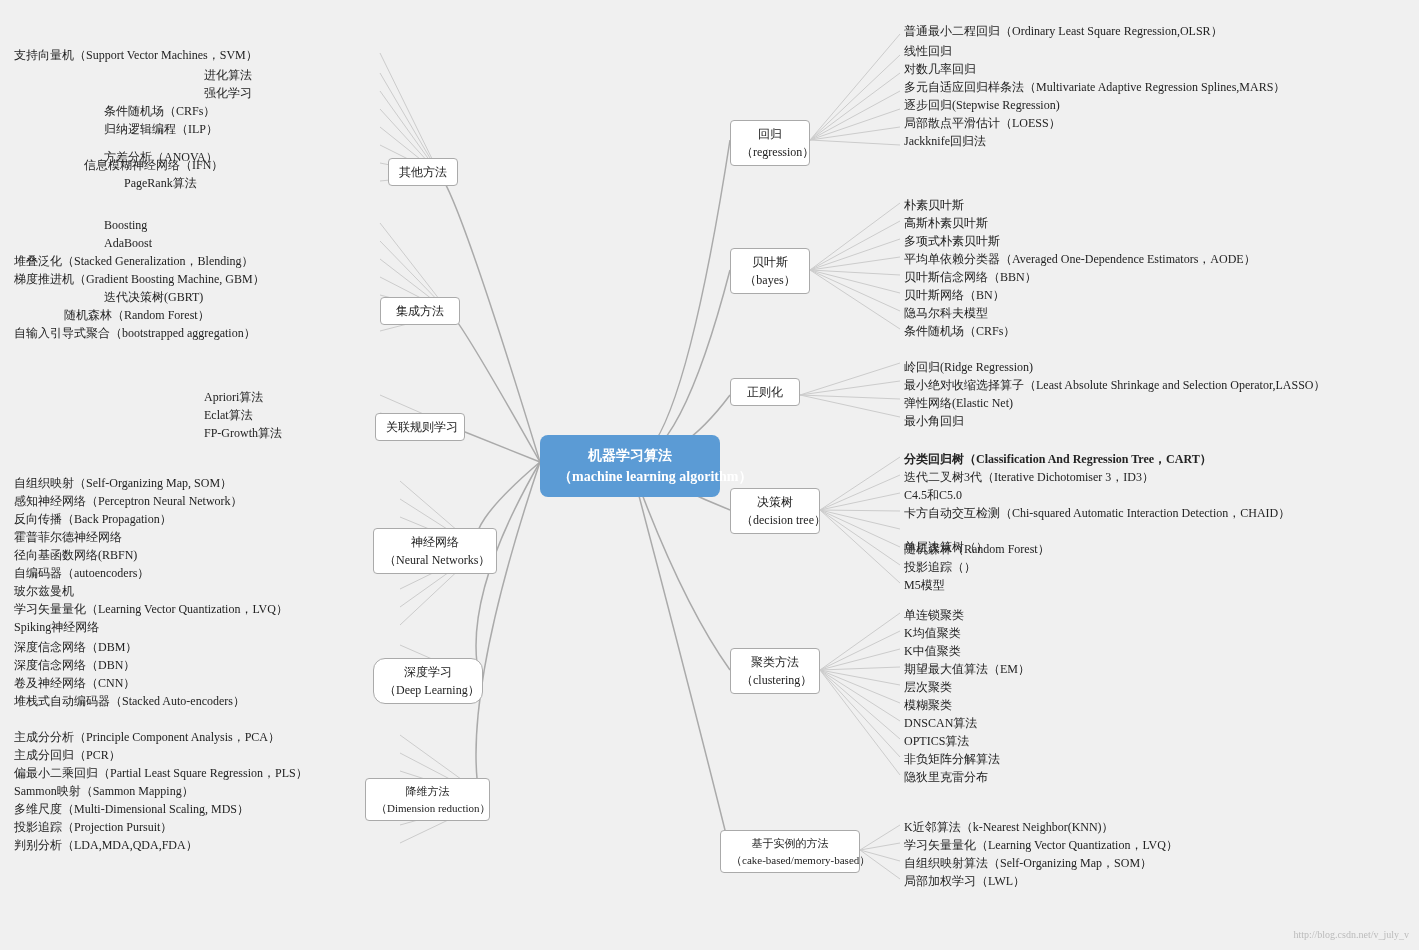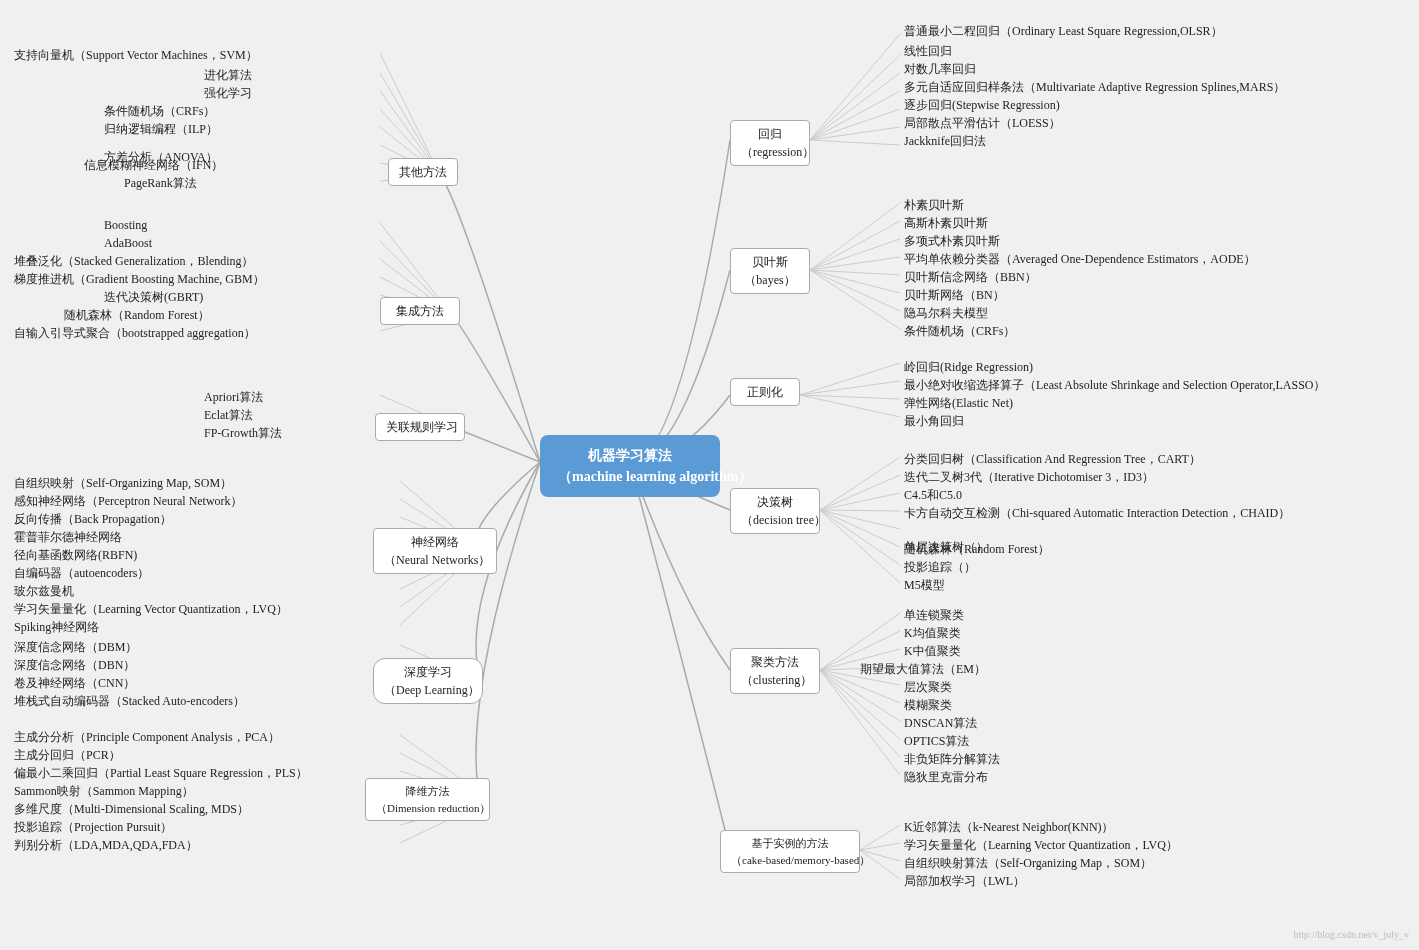--- a/index.html
+++ b/index.html
@@ -212,33 +212,33 @@
   <div class="node node-text" style="left:900px; top:266px;">贝叶斯信念网络（BBN）</div>
   <div class="node node-text" style="left:900px; top:284px;">贝叶斯网络（BN）</div>
   <div class="node node-text" style="left:900px; top:302px;">隐马尔科夫模型</div>
   <div class="node node-text" style="left:900px; top:320px;">条件随机场（CRFs）</div>
 
   <div class="node node-text" style="left:900px; top:356px;">岭回归(Ridge Regression)</div>
   <div class="node node-text" style="left:900px; top:374px;">最小绝对收缩选择算子（Least Absolute Shrinkage and Selection Operator,LASSO）</div>
   <div class="node node-text" style="left:900px; top:392px;">弹性网络(Elastic Net)</div>
   <div class="node node-text" style="left:900px; top:410px;">最小角回归</div>
 
-  <div class="node node-text" style="left:900px; top:448px;">分类回归树（Classification And Regression Tree，CART）</div>
+  <div class="node node-text" style="left:900px; top:448px;font-weight:bold;">分类回归树（Classification And Regression Tree，CART）</div>
   <div class="node node-text" style="left:900px; top:466px;">迭代二叉树3代（Iterative Dichotomiser 3，ID3）</div>
   <div class="node node-text" style="left:900px; top:484px;">C4.5和C5.0</div>
   <div class="node node-text" style="left:900px; top:502px;">卡方自动交互检测（Chi-squared Automatic Interaction Detection，CHAID）</div>
   <div class="node node-text" style="left:900px; top:536px;">单层决策树（）</div>
   <div class="node node-text" style="left:900px; top:538px;">随机森林（Random Forest）</div>
   <div class="node node-text" style="left:900px; top:556px;">投影追踪（）</div>
   <div class="node node-text" style="left:900px; top:574px;">M5模型</div>
 
   <div class="node node-text" style="left:900px; top:604px;">单连锁聚类</div>
   <div class="node node-text" style="left:900px; top:622px;">K均值聚类</div>
   <div class="node node-text" style="left:900px; top:640px;">K中值聚类</div>
-  <div class="node node-text" style="left:856px; top:658px;">期望最大值算法（EM）</div>
+  <div class="node node-text" style="left:900px; top:658px;">期望最大值算法（EM）</div>
   <div class="node node-text" style="left:900px; top:676px;">层次聚类</div>
   <div class="node node-text" style="left:900px; top:694px;">模糊聚类</div>
   <div class="node node-text" style="left:900px; top:712px;">DNSCAN算法</div>
   <div class="node node-text" style="left:900px; top:730px;">OPTICS算法</div>
   <div class="node node-text" style="left:900px; top:748px;">非负矩阵分解算法</div>
   <div class="node node-text" style="left:900px; top:766px;">隐狄里克雷分布</div>
 
   <div class="node node-text" style="left:900px; top:816px;">K近邻算法（k-Nearest Neighbor(KNN)）</div>
   <div class="node node-text" style="left:900px; top:834px;">学习矢量量化（Learning Vector Quantization，LVQ）</div>
   <div class="node node-text" style="left:900px; top:852px;">自组织映射算法（Self-Organizing Map，SOM）</div>

